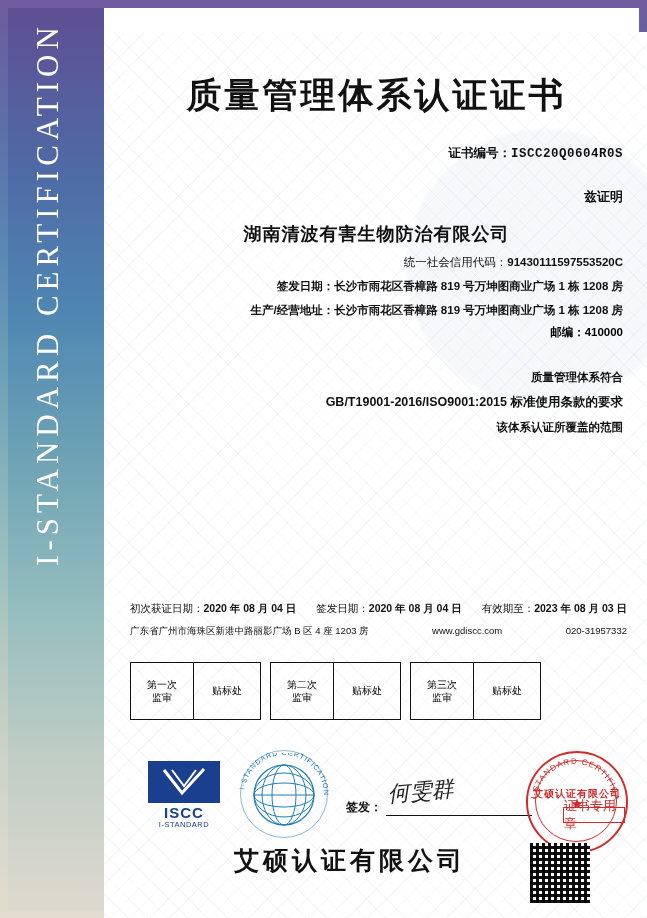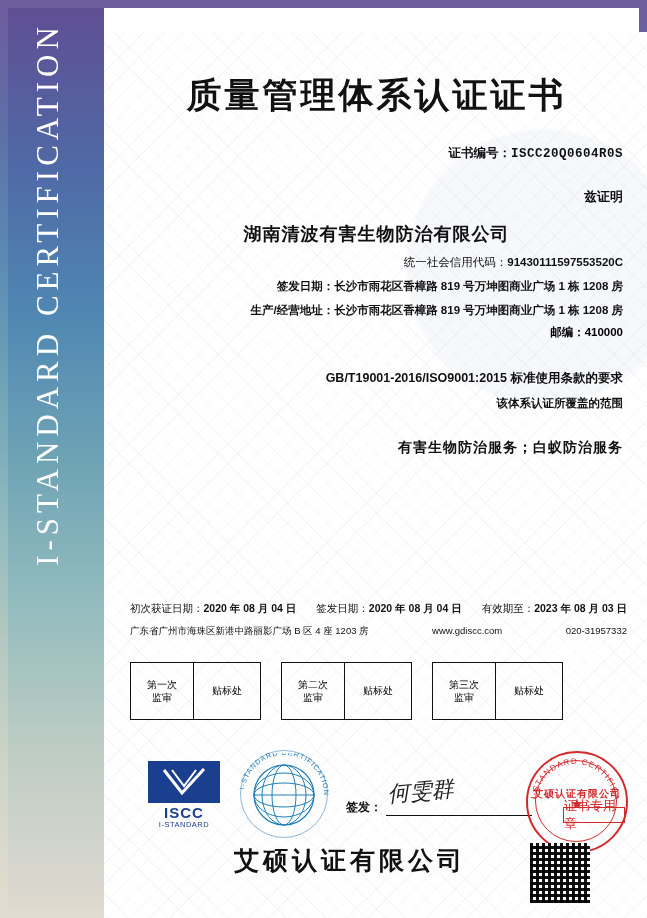--- a/index.html
+++ b/index.html
@@ -106,21 +106,21 @@
     font-size:10.5px;color:#111;
   }
   .dates span b{font-weight:bold;}
   .issuer-line{
     position:absolute;left:26px;right:22px;top:593px;
     display:flex;justify-content:space-between;
     font-size:9.5px;color:#111;
   }
   .boxes{
     position:absolute;left:26px;top:630px;
-    display:flex;gap:20px;
+    display:flex;gap:9px;
   }
   .box{
     display:flex;border:1px solid #111;height:56px;
   }
   .box .cellA{
     width:62px;display:flex;align-items:center;justify-content:center;
     font-size:10px;line-height:1.35;text-align:center;border-right:1px solid #111;
   }
   .box .cellB{
     width:66px;display:flex;align-items:center;justify-content:center;font-size:10px;
@@ -234,25 +234,25 @@
       </div>
       <div class="addr">
         <span class="lbl">生产/经营地址：</span><span class="val">长沙市雨花区香樟路 819 号万坤图商业广场 1 栋 1208 房</span>
       </div>
 
       <div class="postal">
         <span>邮编：</span><span>410000</span>
       </div>
 
       <div class="std-block">
+        <div class="l1">质量管理体系符合</div>
         <div class="l2">GB/T19001-2016/ISO9001:2015 标准使用条款的要求</div>
         <div class="l3">该体系认证所覆盖的范围</div>
       </div>
 
-      <div class="scope">有害生物防治服务；白蚁防治服务</div>
     </div>
 
     <div class="dates">
       <span><span>初次获证日期：</span><b>2020 年 08 月 04 日</b></span>
       <span><span>签发日期：</span><b>2020 年 08 月 04 日</b></span>
       <span><span>有效期至：</span><b>2023 年 08 月 03 日</b></span>
     </div>
 
     <div class="issuer-line">
       <span>广东省广州市海珠区新港中路丽影广场 B 区 4 座 1203 房</span>

